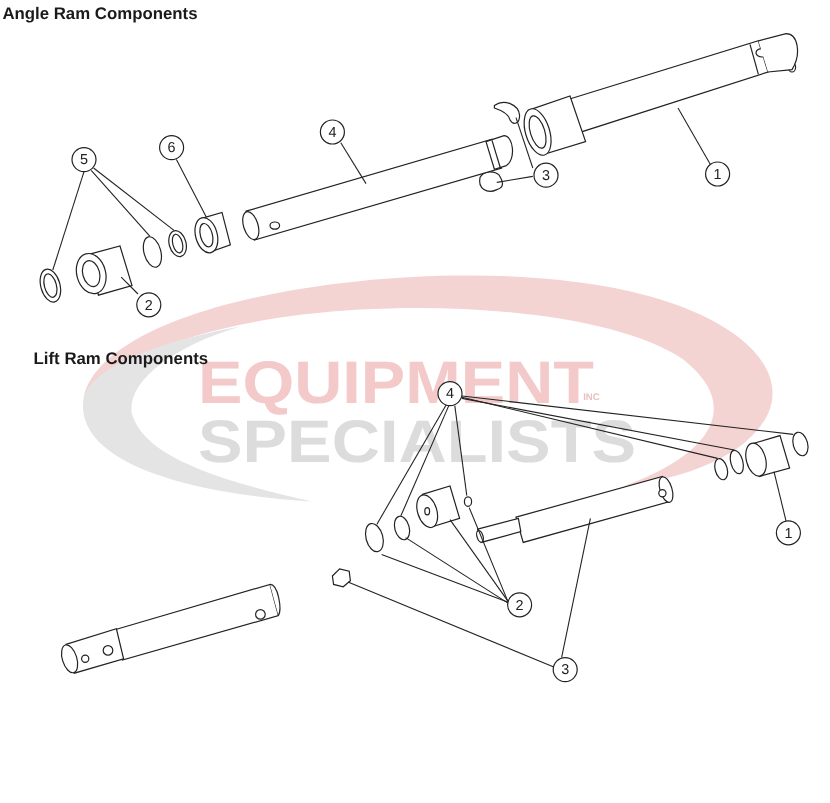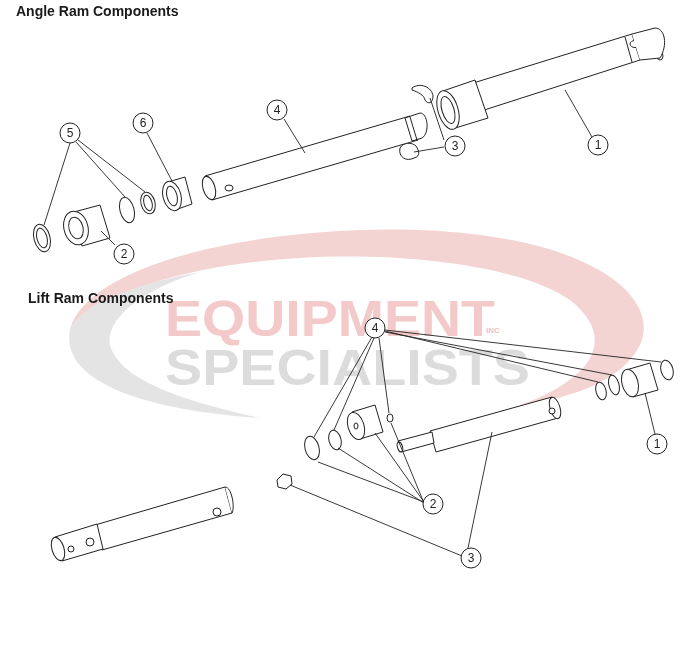--- a/index.html
+++ b/index.html
@@ -1,18 +1,18 @@
 <!DOCTYPE html>
 <html><head>
 <meta charset="utf-8">
 <style>
   html, body { margin: 0; padding: 0; background: #ffffff; }
   body { width: 692px; height: 669px; position: relative; overflow: hidden; font-family: "Liberation Sans", sans-serif; }
   .section-title { position: absolute; font-weight: bold; font-size: 14px; color: #1a1a1a; margin: 0; }
-  #title-angle { left: 16px; top: 3px; }
+  #title-angle { left: 2px; top: 3px; }
   #title-lift { left: 28px; top: 290px; }
   svg.diagram { position: absolute; left: 0; top: 0; }
   .wm-text { font-family: "Liberation Sans", sans-serif; font-weight: bold; }
   .callout circle { fill: #ffffff; stroke: #222; stroke-width: 1; }
   .callout text { font-family: "Liberation Sans", sans-serif; font-size: 12px; fill: #222; text-anchor: middle; dominant-baseline: central; }
   .part { fill: #ffffff; stroke: #222; stroke-width: 1; }
   .leader { stroke: #222; stroke-width: 0.9; fill: none; }
 </style>
 </head>
 <body>

